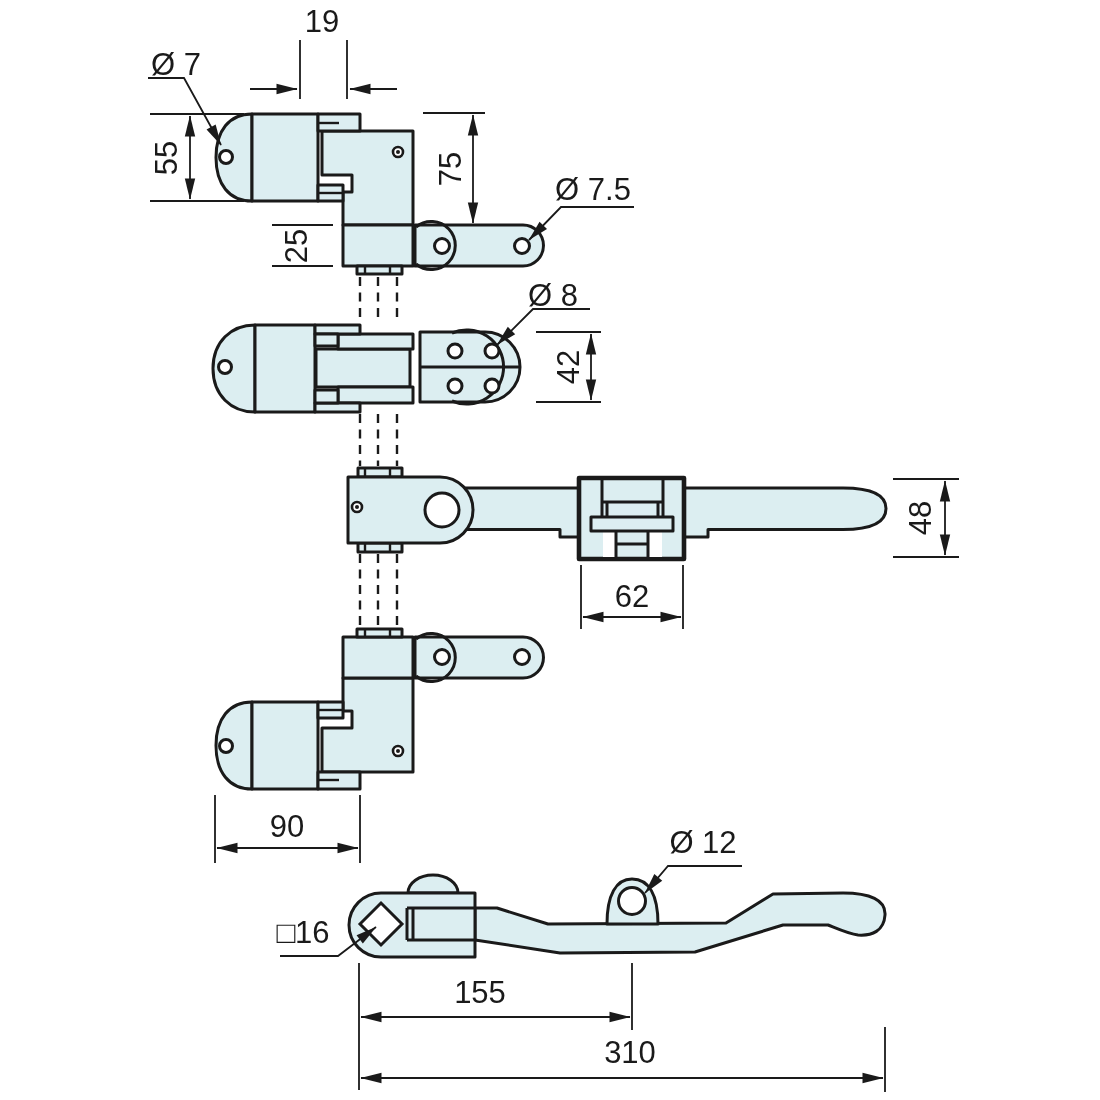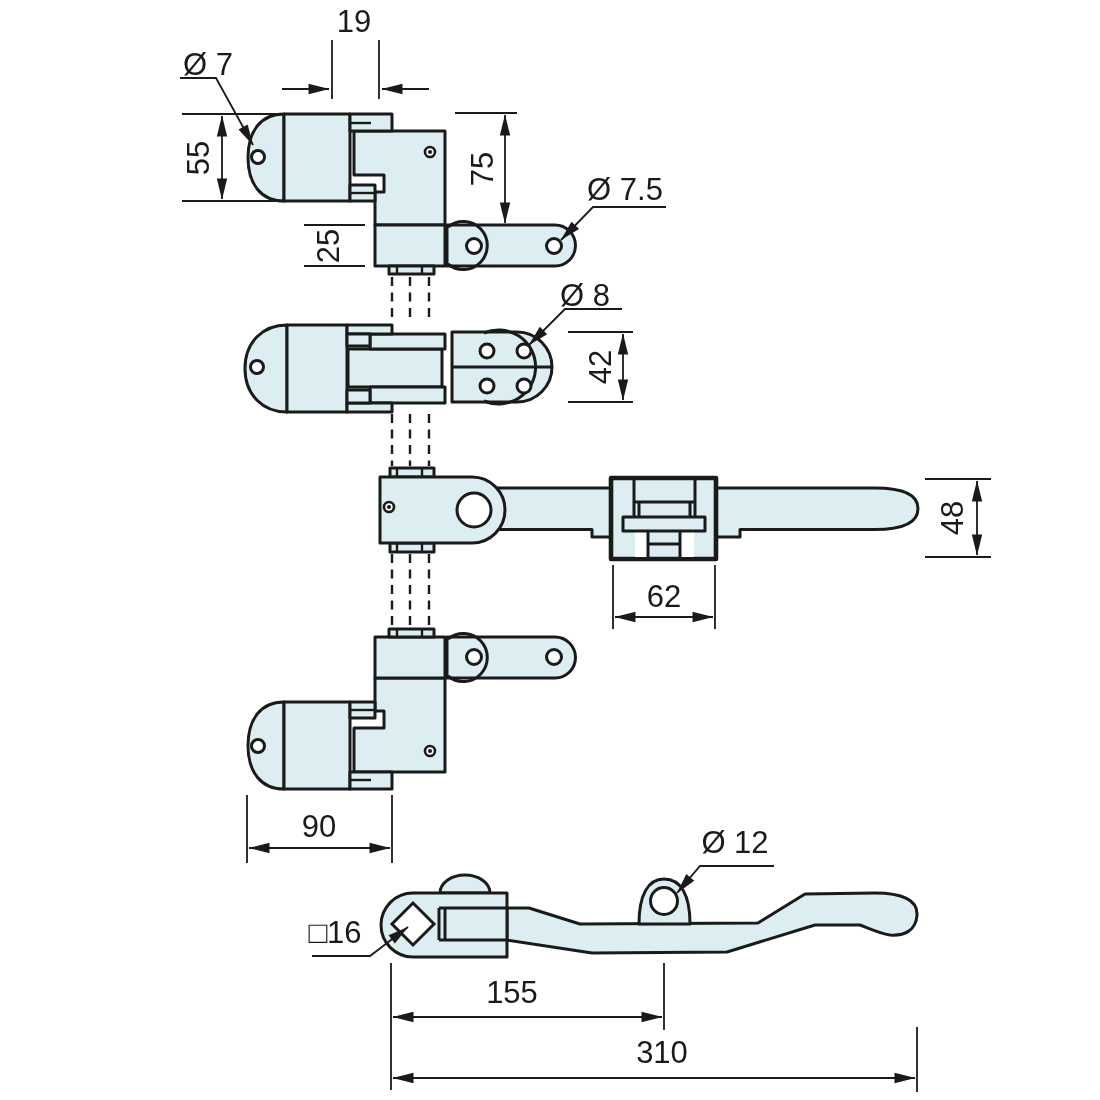--- a/index.html
+++ b/index.html
@@ -1,16 +1,16 @@
 <!DOCTYPE html>
 <html style="--bg: #ffffff; --part-fill: #dceef1; --line: #1a1a1a;"><head>
 <meta charset="utf-8">
 <style>
   html,body{margin:0;padding:0;background:#ffffff;}
-  #stage{width:945px;height:1100px;position:relative;background:var(--bg,#ffffff);padding-left:32px;}
+  #stage{width:945px;height:1100px;position:relative;background:var(--bg,#ffffff);}
   svg{display:block;}
   .part{fill:var(--part-fill,#dceef1);stroke:var(--line,#1a1a1a);stroke-width:3;stroke-linejoin:round;}
   .part-thick{fill:var(--part-fill,#dceef1);stroke:var(--line,#1a1a1a);stroke-width:4.6;stroke-linejoin:round;}
   .void{fill:var(--bg,#ffffff);stroke:none;}
   .hole{fill:var(--bg,#ffffff);stroke:var(--line,#1a1a1a);stroke-width:3;}
   .hole-thin{fill:var(--bg,#ffffff);stroke:var(--line,#1a1a1a);stroke-width:2.6;}
   .screw-center{fill:var(--line,#1a1a1a);stroke:none;}
   .detail{fill:none;stroke:var(--line,#1a1a1a);stroke-width:2.4;}
   .detail-open{fill:none;stroke:var(--line,#1a1a1a);stroke-width:3;}
   .dim{fill:none;stroke:var(--line,#1a1a1a);stroke-width:1.8;}

